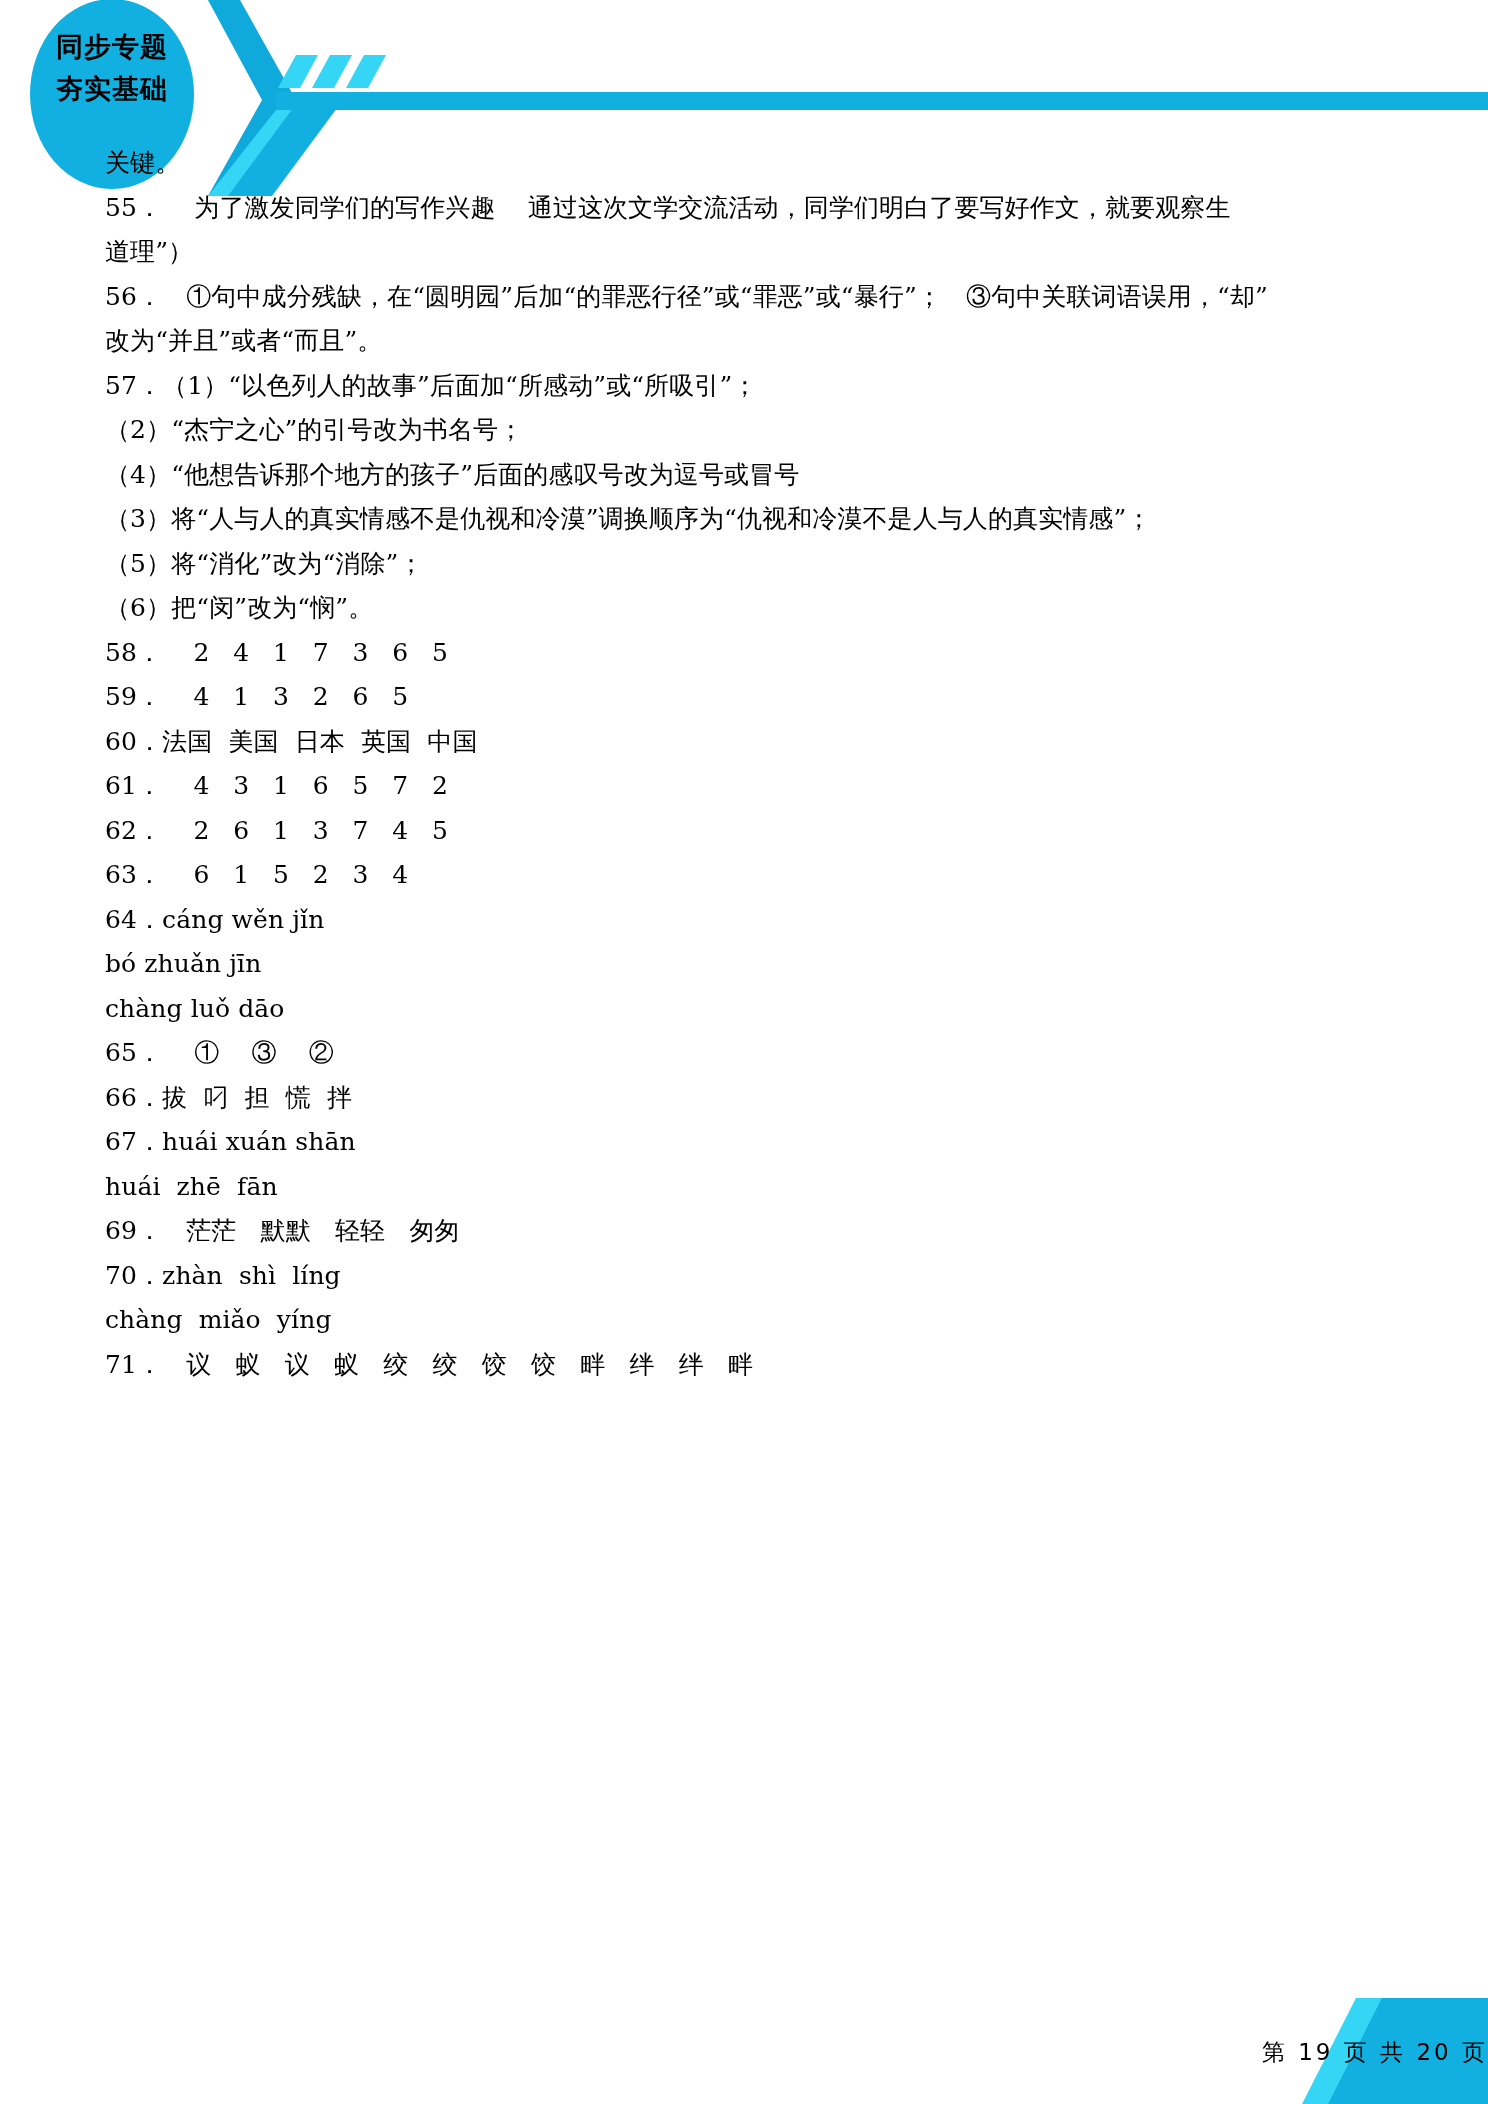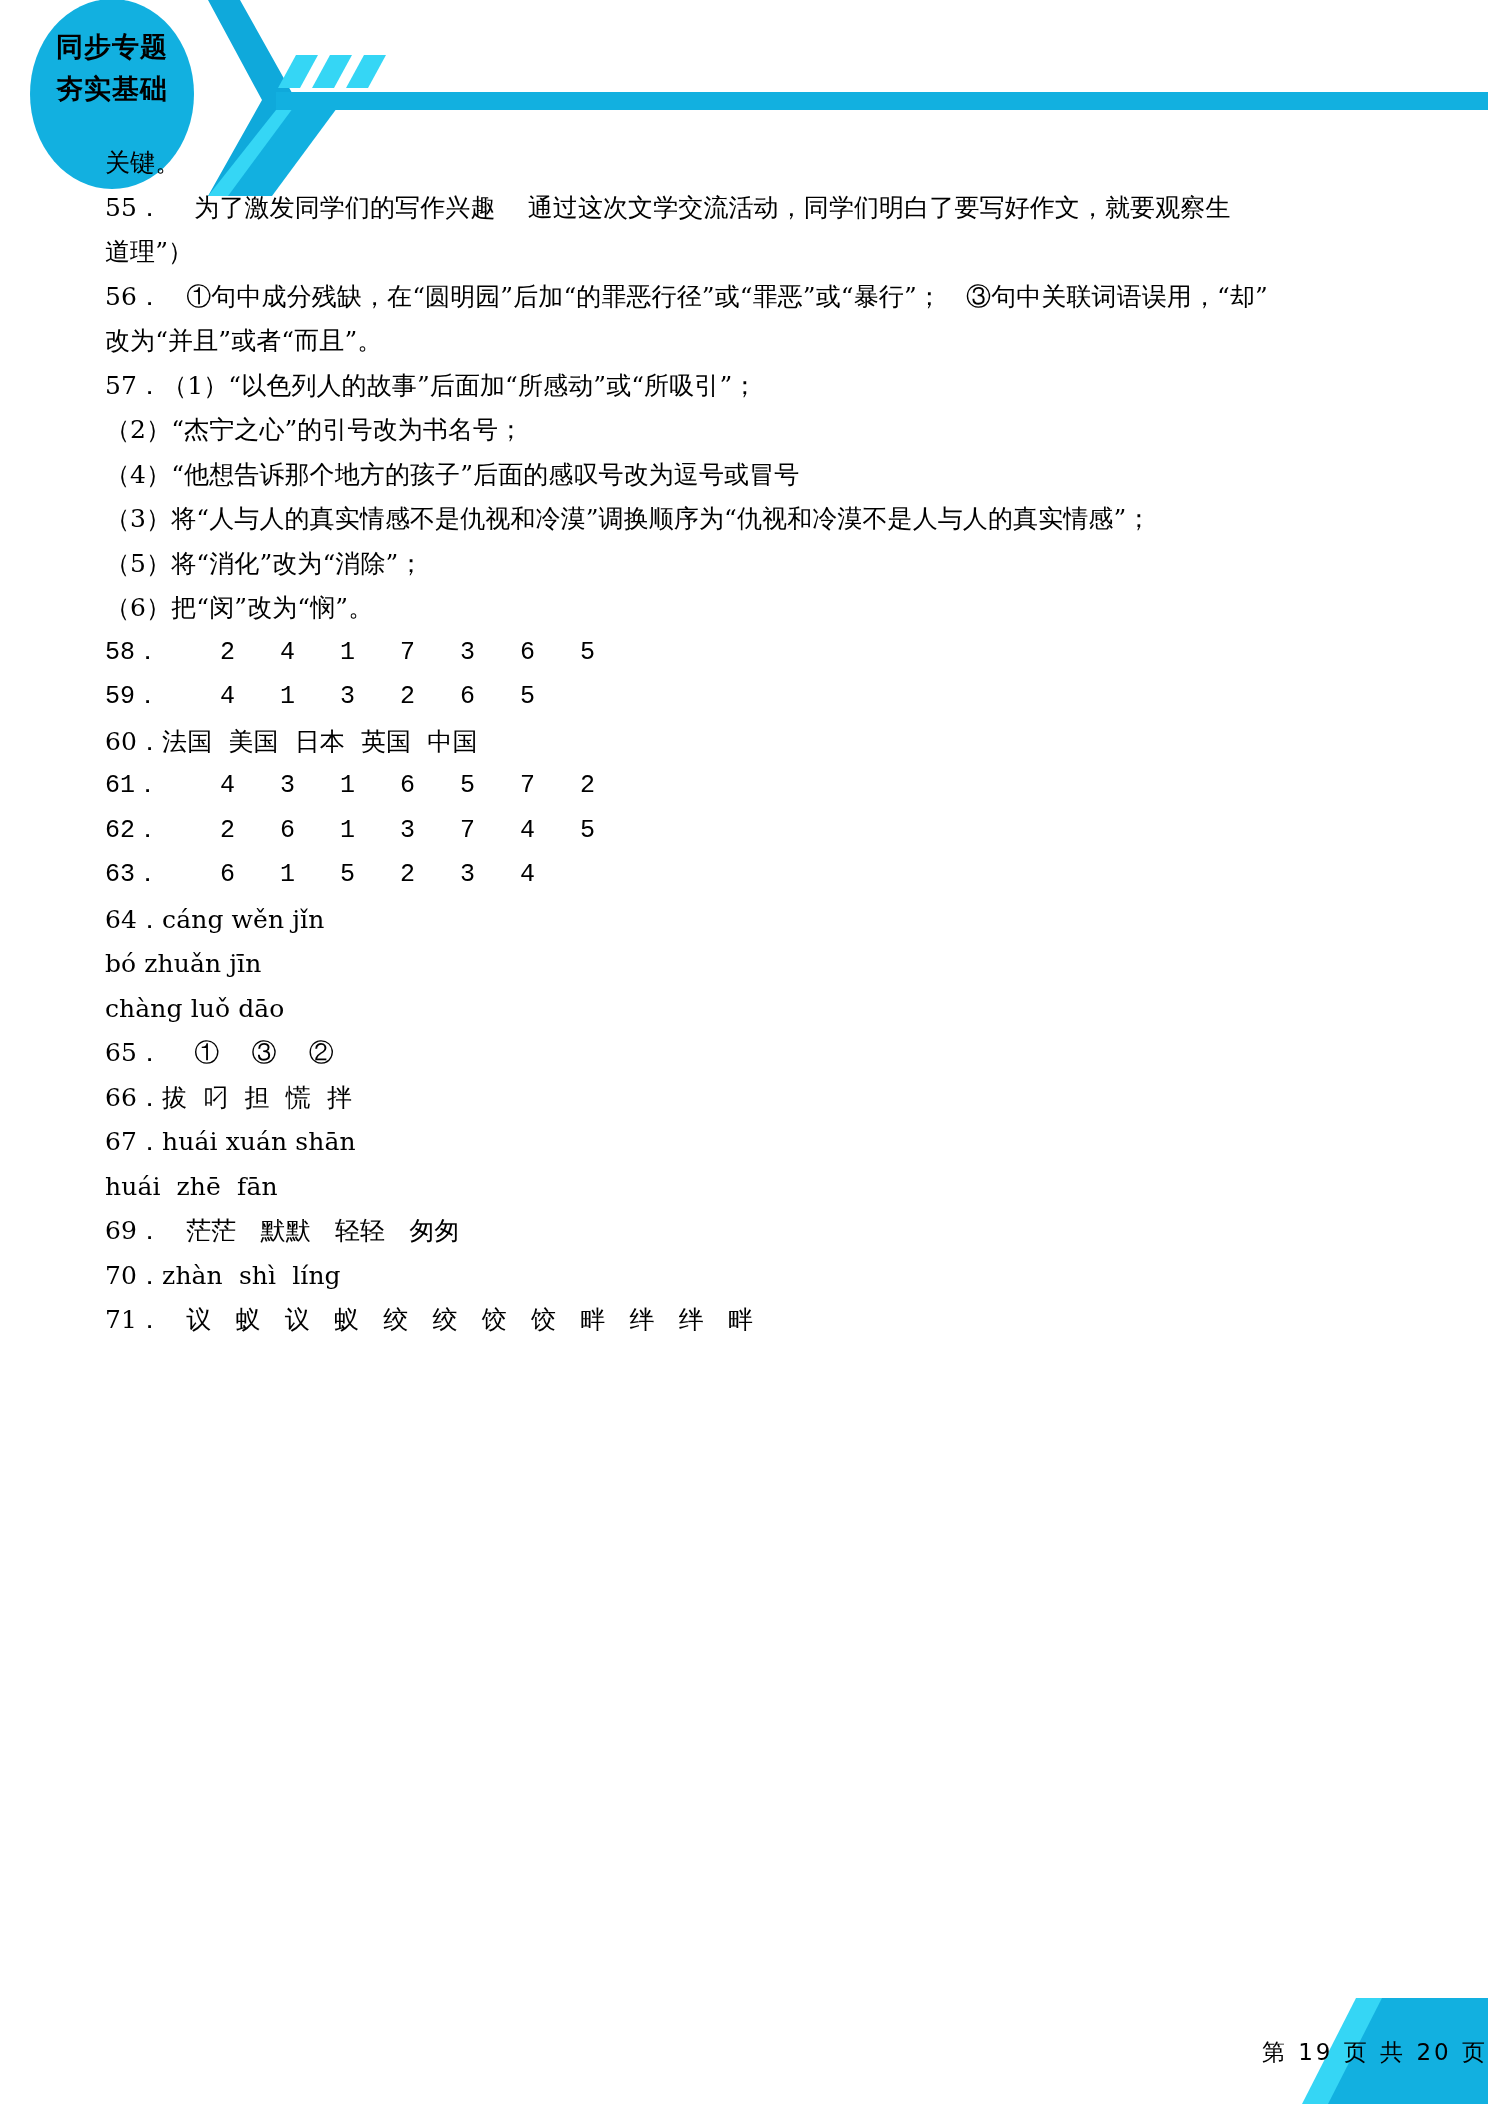--- a/index.html
+++ b/index.html
@@ -60,21 +60,20 @@
     letter-spacing: 0.1px;
   }
   .line.wrap {
     white-space: pre-wrap;
   }
   .line.pinyin {
     font-size: 25px;
   }
   .line.spaced-num {
     letter-spacing: 0px;
-    font-family: Liberation Mono, monospace;
   }
   .line.first { margin-top: 0; }
 
   
   .footer-corner {
     position: absolute;
     right: 0;
     bottom: 0;
     width: 208px;
     height: 164px;
@@ -137,20 +136,21 @@
   <p class="line spaced-num">63．    6   1   5   2   3   4</p>
   <p class="line pinyin">64．cáng wěn jǐn</p>
   <p class="line pinyin">bó zhuǎn jīn</p>
   <p class="line pinyin">chàng luǒ dāo</p>
   <p class="line">65．    ①    ③    ②</p>
   <p class="line">66．拔  叼  担  慌  拌</p>
   <p class="line pinyin">67．huái xuán shān</p>
   <p class="line pinyin">huái  zhē  fān</p>
   <p class="line">69．   茫茫   默默   轻轻   匆匆</p>
   <p class="line pinyin">70．zhàn  shì  líng</p>
+  <p class="line pinyin">chàng  miǎo  yíng</p>
   <p class="line">71．   议   蚁   议   蚁   绞   绞   饺   饺   畔   绊   绊   畔</p>
 </div>
 
 <div class="footer-corner">
   <svg width="208" height="164" viewBox="0 0 208 164" xmlns="http://www.w3.org/2000/svg">
     <polygon points="22,164 76,58 208,58 208,164" fill="#35d6f5"></polygon>
     <polygon points="48,164 102,58 208,58 208,164" fill="#12b0e0"></polygon>
   </svg>
 </div>
 

